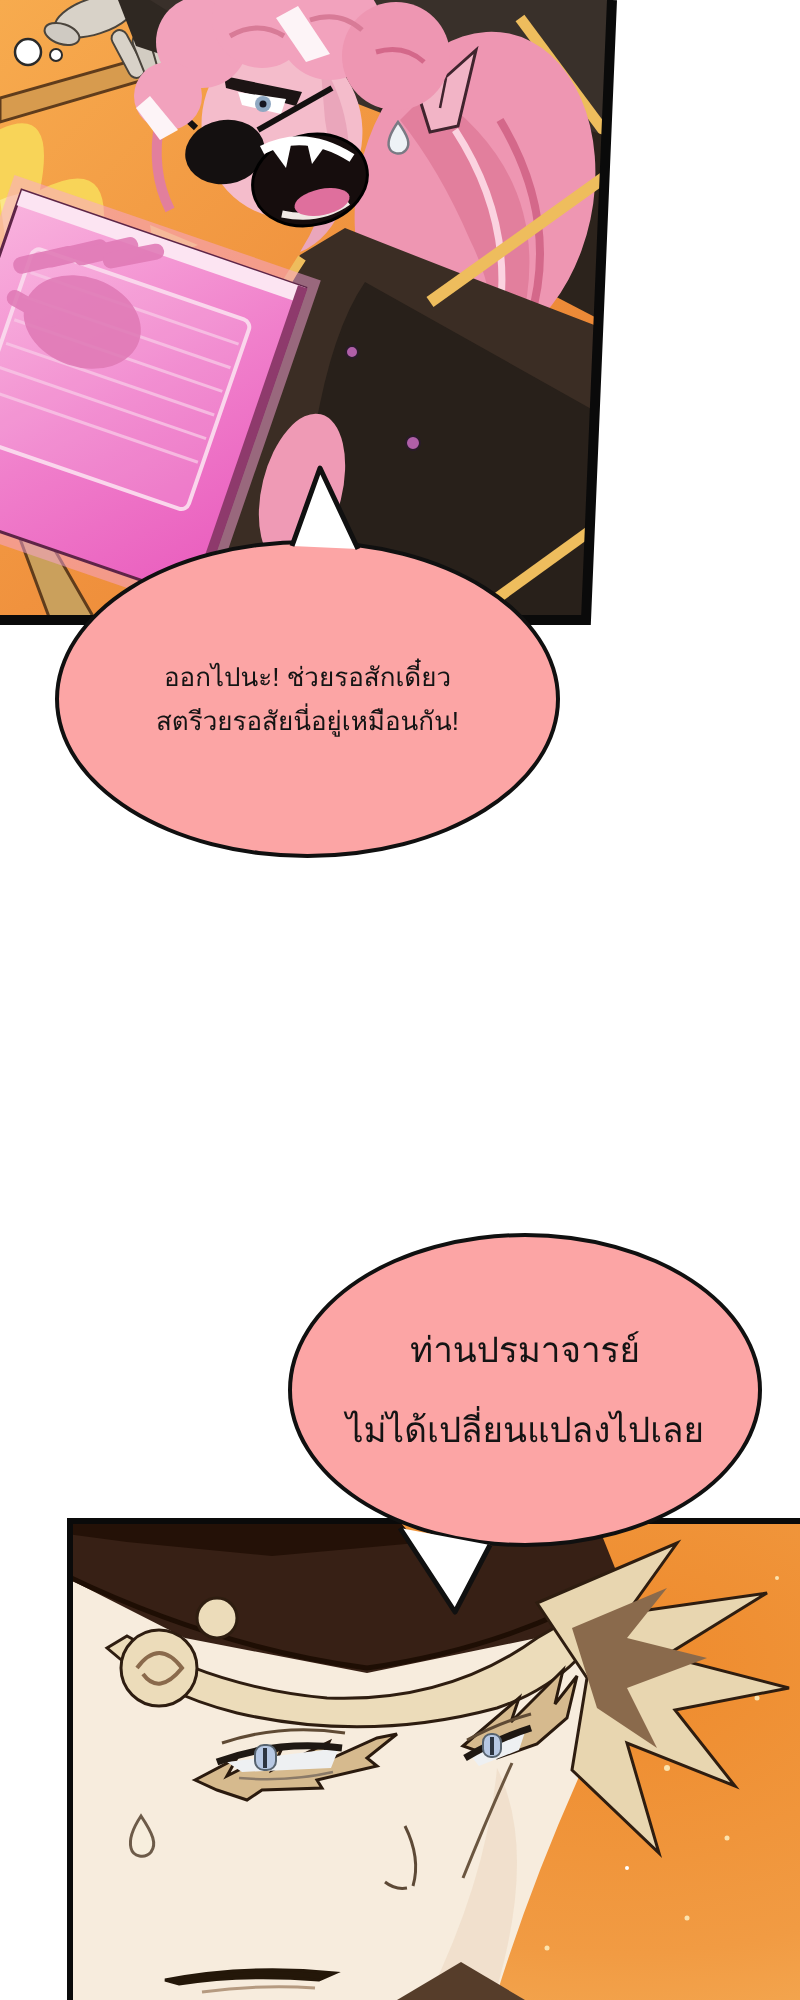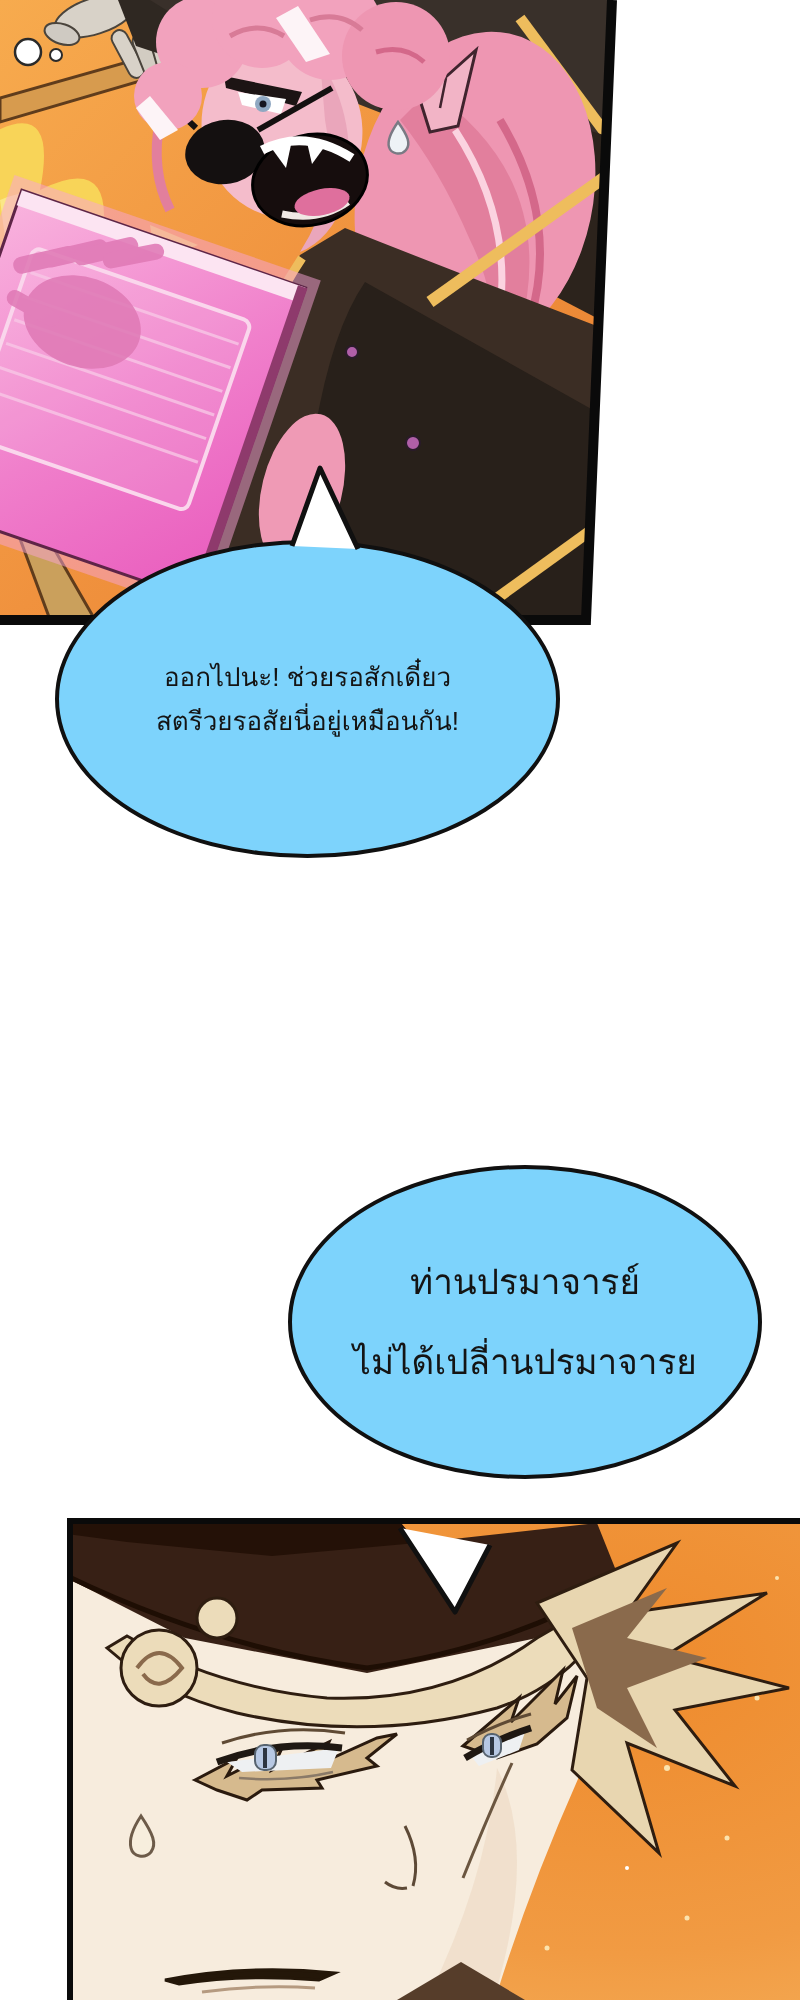--- a/index.html
+++ b/index.html
@@ -1,26 +1,26 @@
 <!DOCTYPE html>
 <html><head>
 <meta charset="utf-8">
 <style>
   html,body{margin:0;padding:0;background:#ffffff;}
   #page{
     position:relative;width:800px;height:2000px;overflow:hidden;background:#ffffff;
     font-family:"Liberation Sans","DejaVu Sans",sans-serif;color:#111;
   }
   .bubble{
-    position:absolute;background:#7dd3fc;border:4px solid #101010;border-radius:50%;
+    position:absolute;background:#fca5a5;border:4px solid #101010;border-radius:50%;
     display:flex;align-items:center;justify-content:flex-end;text-align:center;
     box-sizing:border-box;z-index:5;
   }
   #bubble1{left:55px;top:540px;width:505px;height:318px;}
-  #bubble2{left:288px;top:1165px;width:474px;height:314px;}
+  #bubble2{left:288px;top:1233px;width:474px;height:314px;}
   .bubble-text{width:100%;text-align:center;color:#141414;}
   #bubble1 .bubble-text{font-size:26px;line-height:44px;letter-spacing:0;}
   #bubble2 .bubble-text{font-size:35px;line-height:80px;}
   .tail{position:absolute;z-index:6;}
   .panel-svg{position:absolute;z-index:1;display:block;}
   .txt-layer{position:relative;z-index:7;}
 </style>
 </head>
 <body>
 
@@ -242,20 +242,20 @@
       <span style="display:block">สตรีวยรอสัยนี่อยู่เหมือนกัน!</span>
     </div>
   </div>
   <svg class="tail" style="left:278px;top:458px;" width="95" height="100" viewBox="0 0 95 100">
     <path d="M 14 88 L 42 10 L 80 91" fill="#ffffff" stroke="#101010" stroke-width="5" stroke-linejoin="round"></path>
   </svg>
 
   <div class="bubble" id="bubble2">
     <div class="bubble-text txt-layer">
       <span style="display:block">ท่านปรมาจารย์</span>
-      <span style="display:block">ไม่ได้เปลี่านปรมาจารย</span>
+      <span style="display:block">ไม่ได้เปลี่ยนแปลงไปเลย</span>
     </div>
   </div>
   <svg class="tail" style="left:385px;top:1515px;" width="120" height="110" viewBox="0 0 120 110">
     <path d="M 15 13 L 70 97 L 105 30" fill="#ffffff" stroke="#101010" stroke-width="5" stroke-linejoin="round"></path>
   </svg>
 
 </div>
 
 </body></html>

